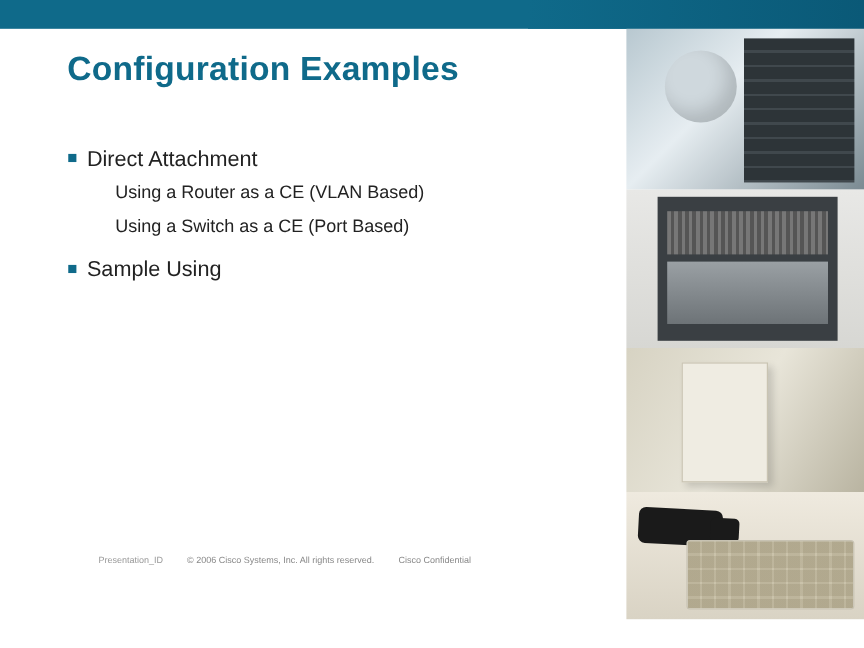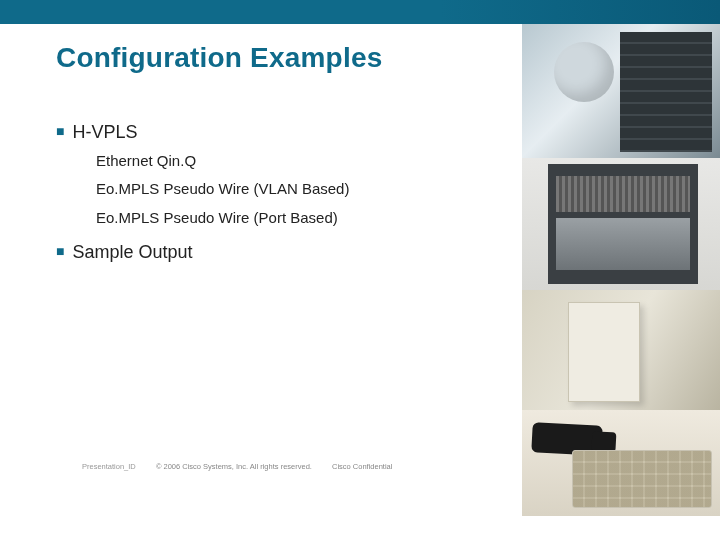--- a/index.html
+++ b/index.html
@@ -36,30 +36,29 @@
 </head>
 <body>
 
 <div class="slide">
   <div class="topbar"></div>
 
   <div class="title">Configuration Examples</div>
 
   <div class="body">
 
+    <div class="group">
+      <div class="bullet1"><span class="sq">■</span><span>Direct Attachment</span></div>
+      <div class="sub">Using a Router as a CE (VLAN Based)</div>
+      <div class="sub">Using a Switch as a CE (Port Based)</div>
+    </div>
+
 
     <div class="group">
-      <div class="bullet1"><span class="sq">■</span><span>H-VPLS</span></div>
-      <div class="sub">Ethernet Qin.Q</div>
-      <div class="sub">Eo.MPLS Pseudo Wire (VLAN Based)</div>
-      <div class="sub">Eo.MPLS Pseudo Wire (Port Based)</div>
-    </div>
-
-    <div class="group">
-      <div class="bullet1"><span class="sq">■</span><span>Sample Output</span></div>
+      <div class="bullet1"><span class="sq">■</span><span>Sample Using</span></div>
     </div>
 
   </div>
 
   <div class="strip">
     <div class="panel p1"></div>
     <div class="panel p2">
         <div class="rack"></div>
       </div>
     <div class="panel p3"></div>

